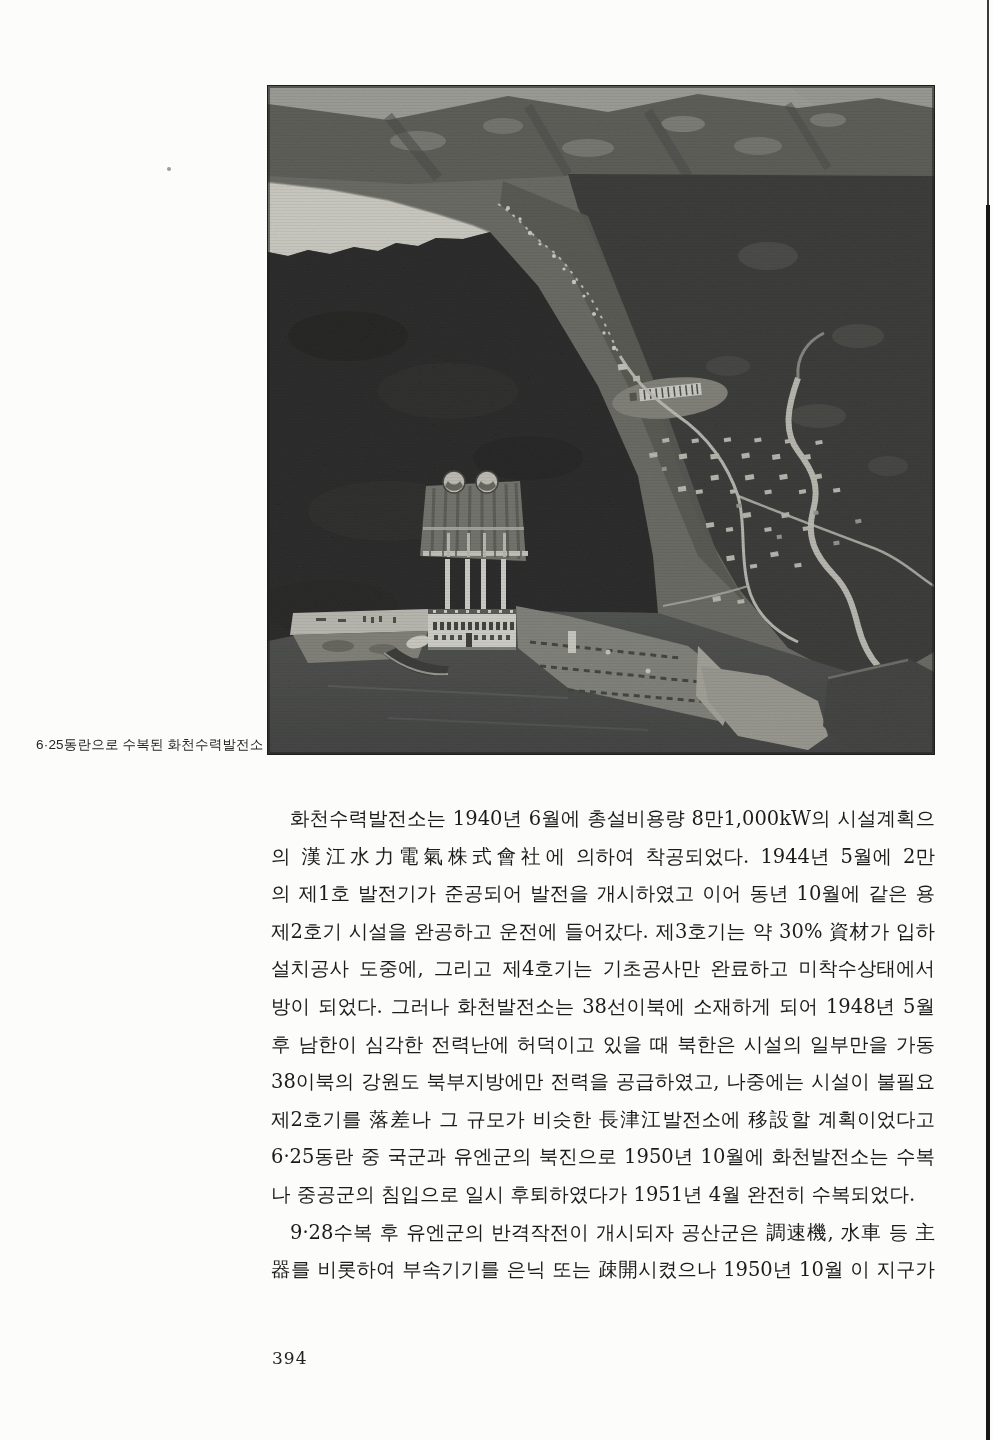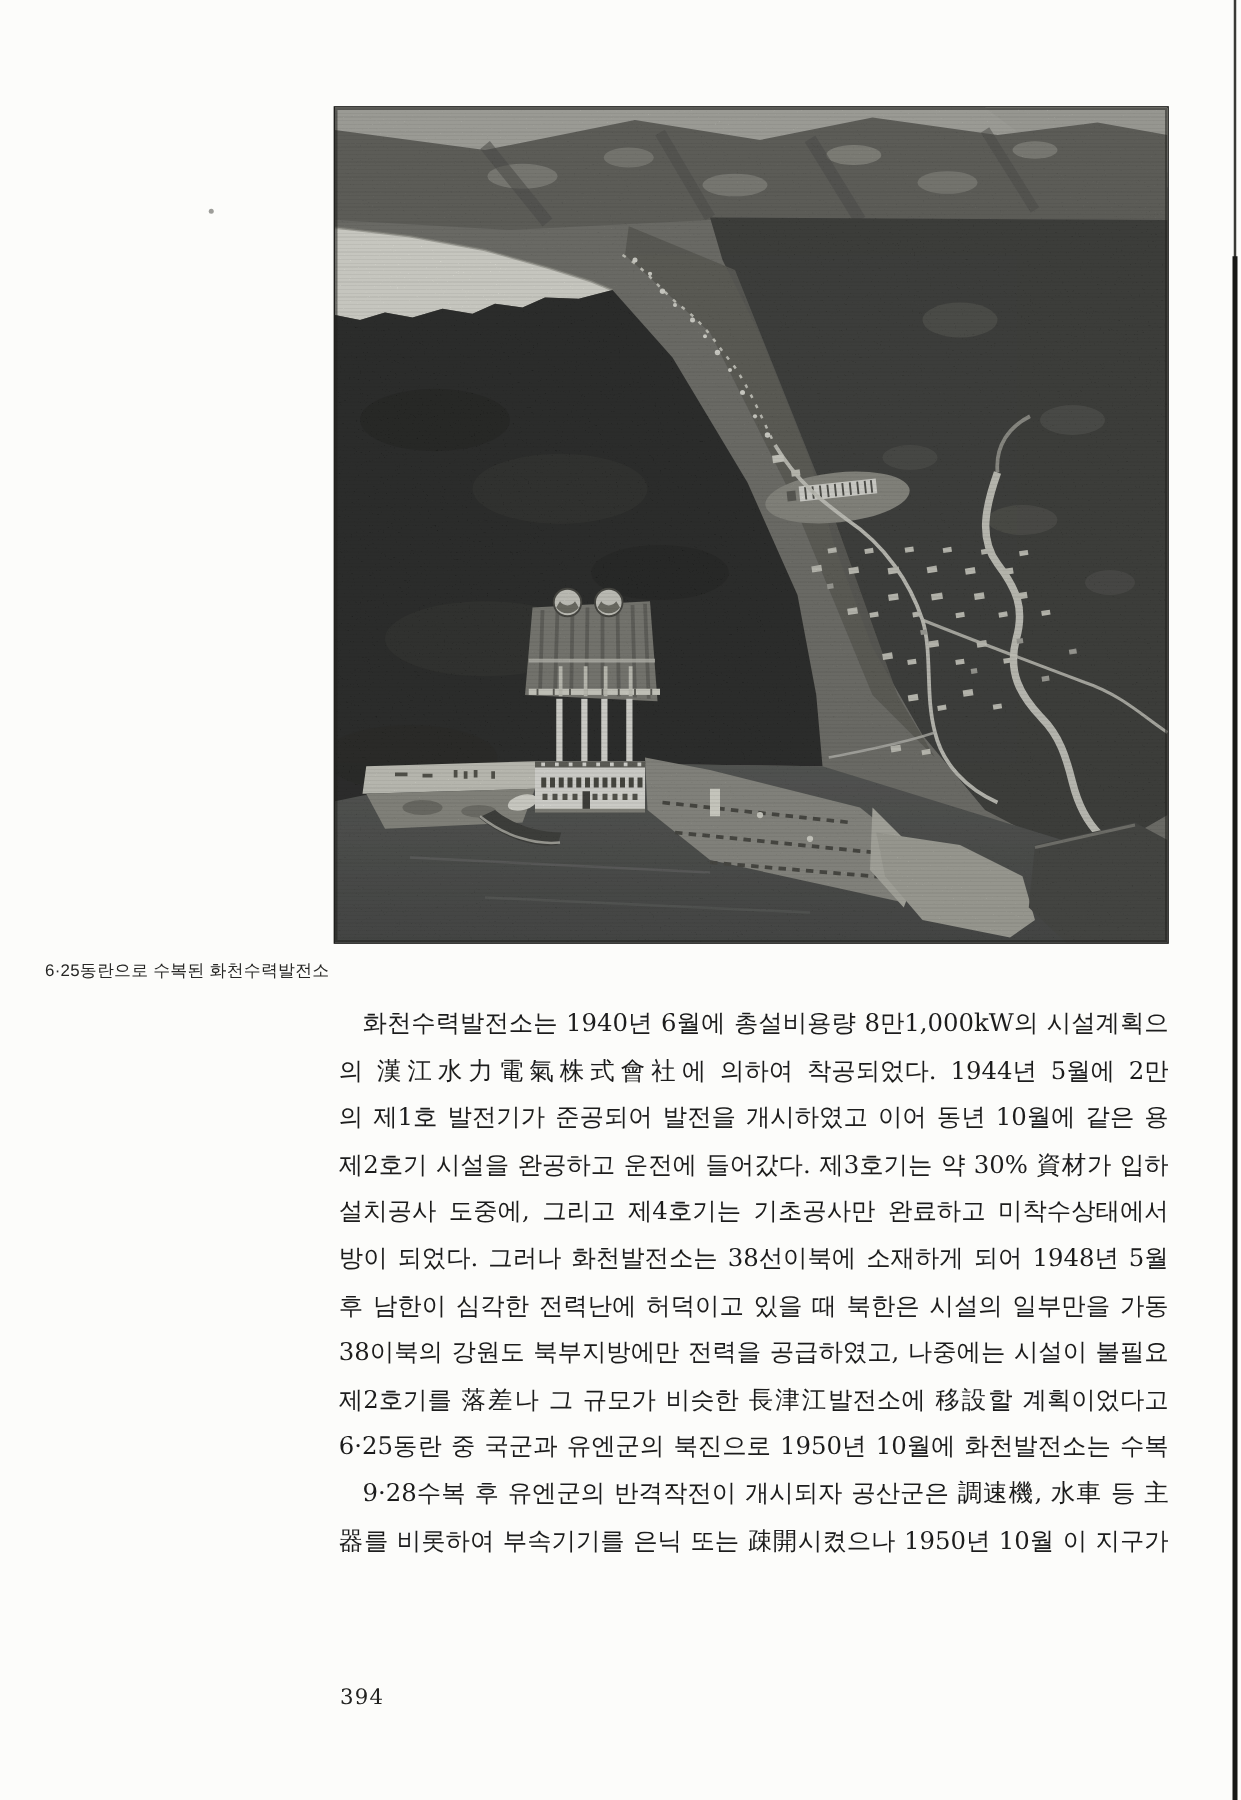--- a/index.html
+++ b/index.html
@@ -5,21 +5,21 @@
   html,body{margin:0;padding:0;}
   body{width:993px;height:1440px;background:#e9e9e7;font-family:"Liberation Sans","DejaVu Sans",sans-serif;}
   .page{position:relative;width:993px;height:1440px;background:#fcfcfa;overflow:hidden;}
 
   
   .speck{position:absolute;left:167px;top:167px;width:4px;height:4px;border-radius:50%;background:#6a6a66;opacity:.65;}
   .edge-line-top{position:absolute;left:987px;top:0;width:2px;height:212px;background:#3a3a36;}
   .edge-line-bottom{position:absolute;left:986px;top:205px;width:4px;height:1235px;background:#181816;}
 
   
-  .caption{position:absolute;left:36px;top:768px;width:230px;font-size:13.5px;letter-spacing:.2px;color:#262624;white-space:nowrap;}
+  .caption{position:absolute;left:36px;top:736px;width:230px;font-size:13.5px;letter-spacing:.2px;color:#262624;white-space:nowrap;}
 
   
   .photo{position:absolute;left:267px;top:85px;width:666px;height:668px;border:1.5px solid #1e1e1c;box-sizing:content-box;background:#6f6f68;}
   .photo svg{display:block;width:666px;height:668px;}
   .photo .halftone{position:absolute;inset:0;pointer-events:none;
     background:repeating-linear-gradient(0deg,rgba(25,25,22,.055) 0 1px,rgba(0,0,0,0) 1px 3px);}
 
   
   .bodytext{position:absolute;left:271px;top:800px;width:664px;color:#1c1c1c;
     font-family:"DejaVu Serif","Liberation Serif",serif;}
@@ -312,20 +312,21 @@
       <div class="line first">화천수력발전소는 1940년 6월에 총설비용량 8만1,000kW의 시설계획으로 당시</div>
       <div class="line">의 漢江水力電氣株式會社에 의하여 착공되었다. 1944년 5월에 2만7,000kW 용량</div>
       <div class="line">의 제1호 발전기가 준공되어 발전을 개시하였고 이어 동년 10월에 같은 용량의</div>
       <div class="line">제2호기 시설을 완공하고 운전에 들어갔다. 제3호기는 약 30% 資材가 입하되어</div>
       <div class="line">설치공사 도중에, 그리고 제4호기는 기초공사만 완료하고 미착수상태에서 8·15해</div>
       <div class="line">방이 되었다. 그러나 화천발전소는 38선이북에 소재하게 되어 1948년 5월 단전</div>
       <div class="line">후 남한이 심각한 전력난에 허덕이고 있을 때 북한은 시설의 일부만을 가동하여</div>
       <div class="line">38이북의 강원도 북부지방에만 전력을 공급하였고, 나중에는 시설이 불필요하여</div>
       <div class="line">제2호기를 落差나 그 규모가 비슷한 長津江발전소에 移設할 계획이었다고 한다.</div>
       <div class="line">6·25동란 중 국군과 유엔군의 북진으로 1950년 10월에 화천발전소는 수복되었으</div>
+      <div class="line end">나 중공군의 침입으로 일시 후퇴하였다가 1951년 4월 완전히 수복되었다.</div>
     </div>
     <div class="para">
       <div class="line first">9·28수복 후 유엔군의 반격작전이 개시되자 공산군은 調速機, 水車 등 主要機</div>
       <div class="line">器를 비롯하여 부속기기를 은닉 또는 疎開시켰으나 1950년 10월 이 지구가 수복</div>
     </div>
   </main>
 
   <div class="pageno">394</div>
 
   <div class="edge-line-top"></div>

